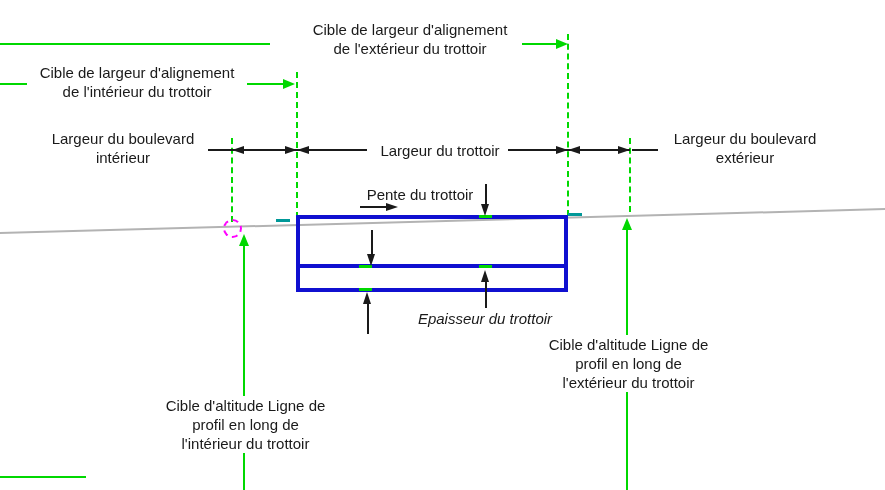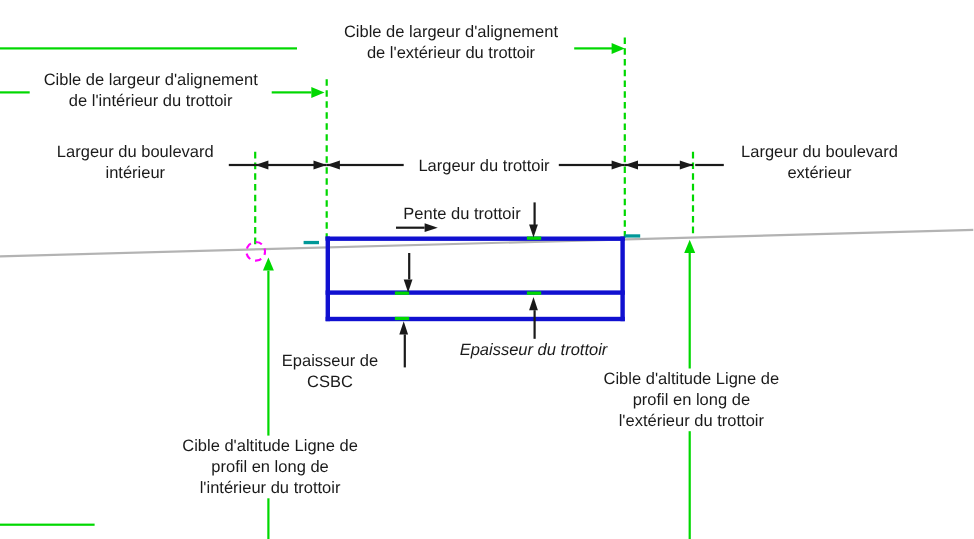--- a/index.html
+++ b/index.html
@@ -97,22 +97,20 @@
   <div class="lbl" style="left:293px;top:20px;width:234px;">Cible de largeur d'alignement
 de l'extérieur du trottoir</div>
   <div class="lbl" style="left:22px;top:63px;width:230px;">Cible de largeur d'alignement
 de l'intérieur du trottoir</div>
   <div class="lbl" style="left:38px;top:129px;width:170px;">Largeur du boulevard
 intérieur</div>
   <div class="lbl" style="left:370px;top:141px;width:140px;">Largeur du trottoir</div>
   <div class="lbl" style="left:660px;top:129px;width:170px;">Largeur du boulevard
 extérieur</div>
   <div class="lbl" style="left:360px;top:185px;width:120px;">Pente du trottoir</div>
-  <div class="lbl" style="left:240px;top:319px;width:120px;">Epaisseur de
-CSBC</div>
   <div class="lbl" style="left:410px;top:309px;width:150px;font-style:italic;">Epaisseur du trottoir</div>
   <div class="lbl masked" style="left:535px;top:335px;width:187px;">Cible d'altitude Ligne de
 profil en long de
 l'extérieur du trottoir</div>
   <div class="lbl masked" style="left:152px;top:396px;width:187px;">Cible d'altitude Ligne de
 profil en long de
 l'intérieur du trottoir</div>
 
 </div>
 

